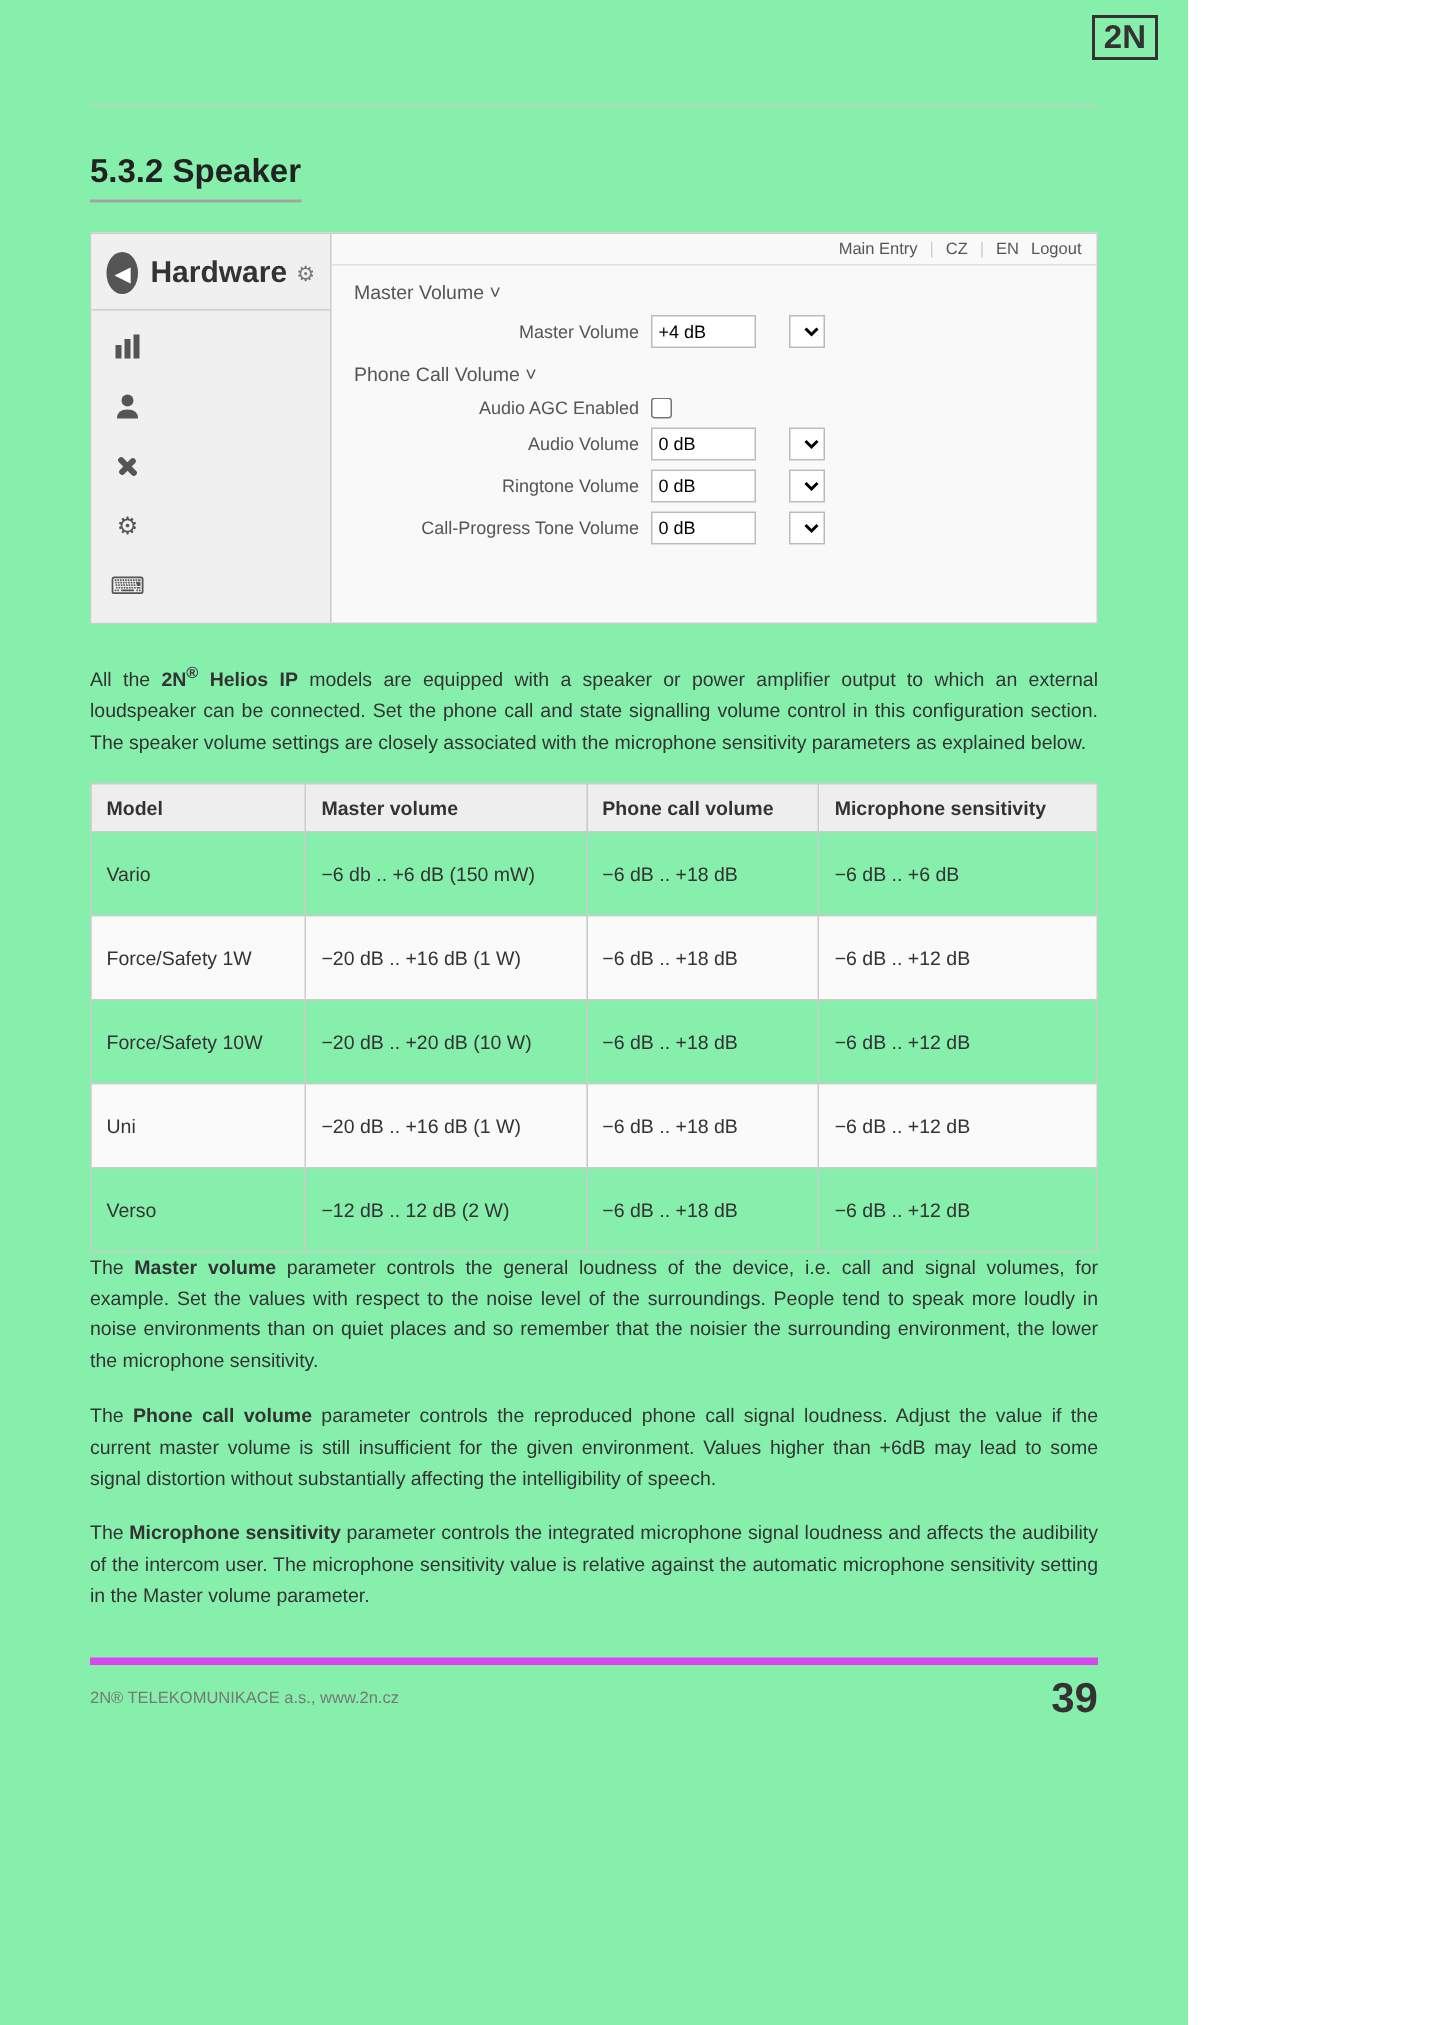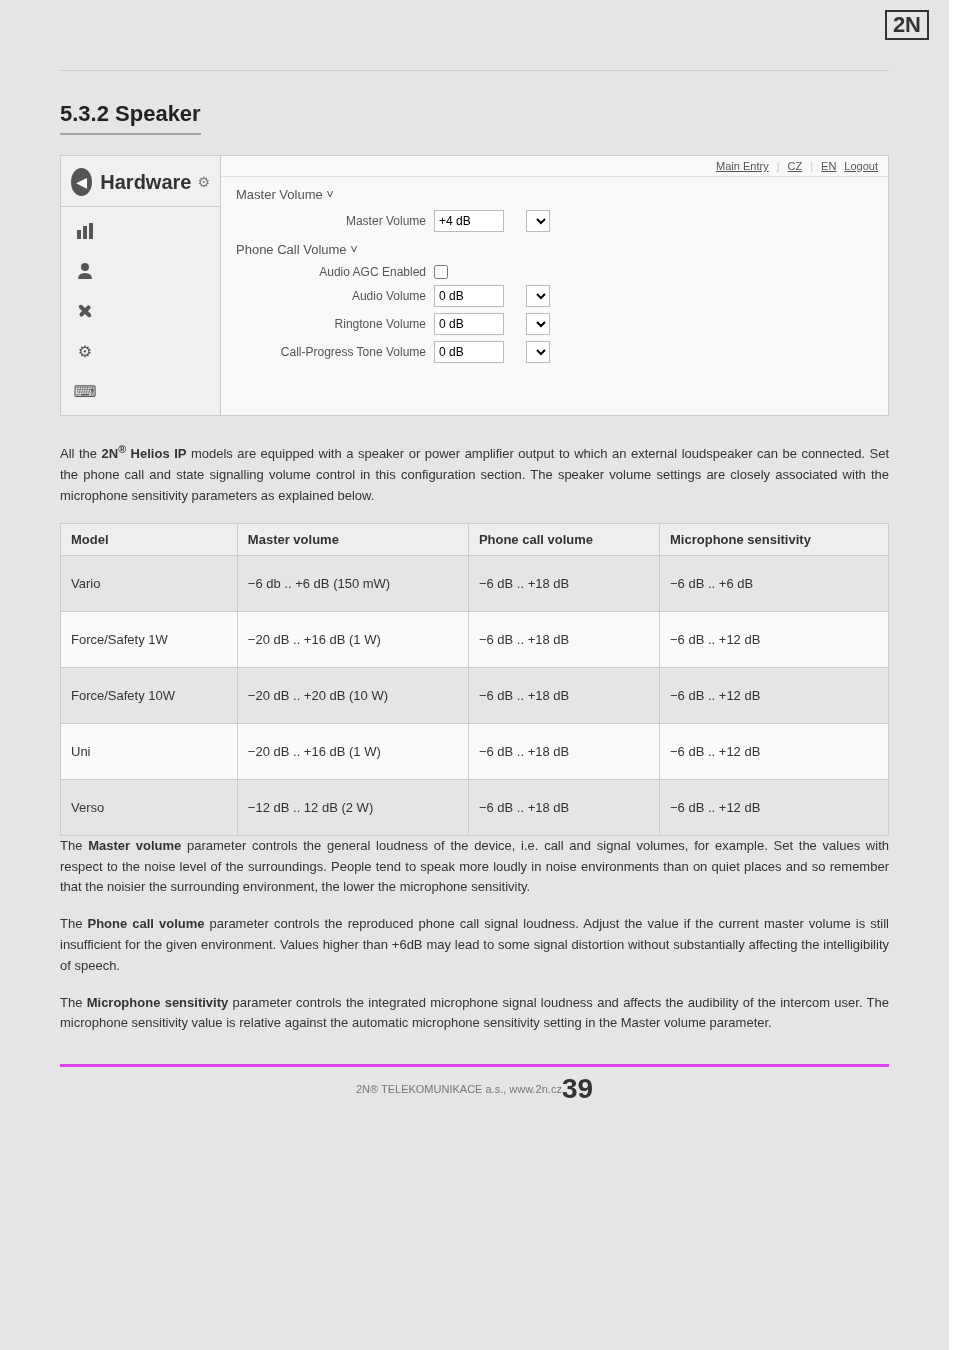--- a/index.html
+++ b/index.html
@@ -7,23 +7,23 @@
       font-family: Arial, sans-serif;
       font-size: 13px;
       background: #fff;
       color: #333;
       width: 954px;
       min-height: 1350px;
       padding: 0;
     }
 
     .page-wrapper {
-      width: 949px;
+      width: 792px;
       min-height: 1350px;
-      background: #e5e5e5;
+      background: #86efac;
       position: relative;
       padding: 20px 60px 40px 60px;
     }
 
     
     .top-bar {
       position: absolute;
       top: 10px;
       right: 20px;
       display: flex;
@@ -154,21 +154,20 @@
       padding: 0;
     }
     .ui-top-nav {
       display: flex;
       justify-content: flex-end;
       padding: 4px 10px;
       font-size: 11px;
       color: #555;
       border-bottom: 1px solid #e0e0e0;
       gap: 8px;
-      text-decoration: underline;
     }
     .ui-top-nav span {
       cursor: pointer;
     }
     .ui-top-nav .separator {
       color: #ccc;
       cursor: default;
     }
     .settings-panel {
       padding: 10px 15px;
@@ -253,25 +252,25 @@
       border: 1px solid #ccc;
       padding: 20px 10px;
       vertical-align: top;
     }
     .data-table tr:nth-child(even) td {
       background: #fafafa;
     }
 
     
     .page-footer {
-      border-top: 3px solid #d946ef;
+      border-top: 5px solid #d946ef;
       margin-top: 30px;
       padding-top: 6px;
       display: flex;
-      justify-content: center;
+      justify-content: space-between;
       align-items: center;
       font-size: 11px;
       color: #777;
     }
     .page-number {
       font-size: 28px;
       font-weight: bold;
       color: #333;
     }
   </style>

